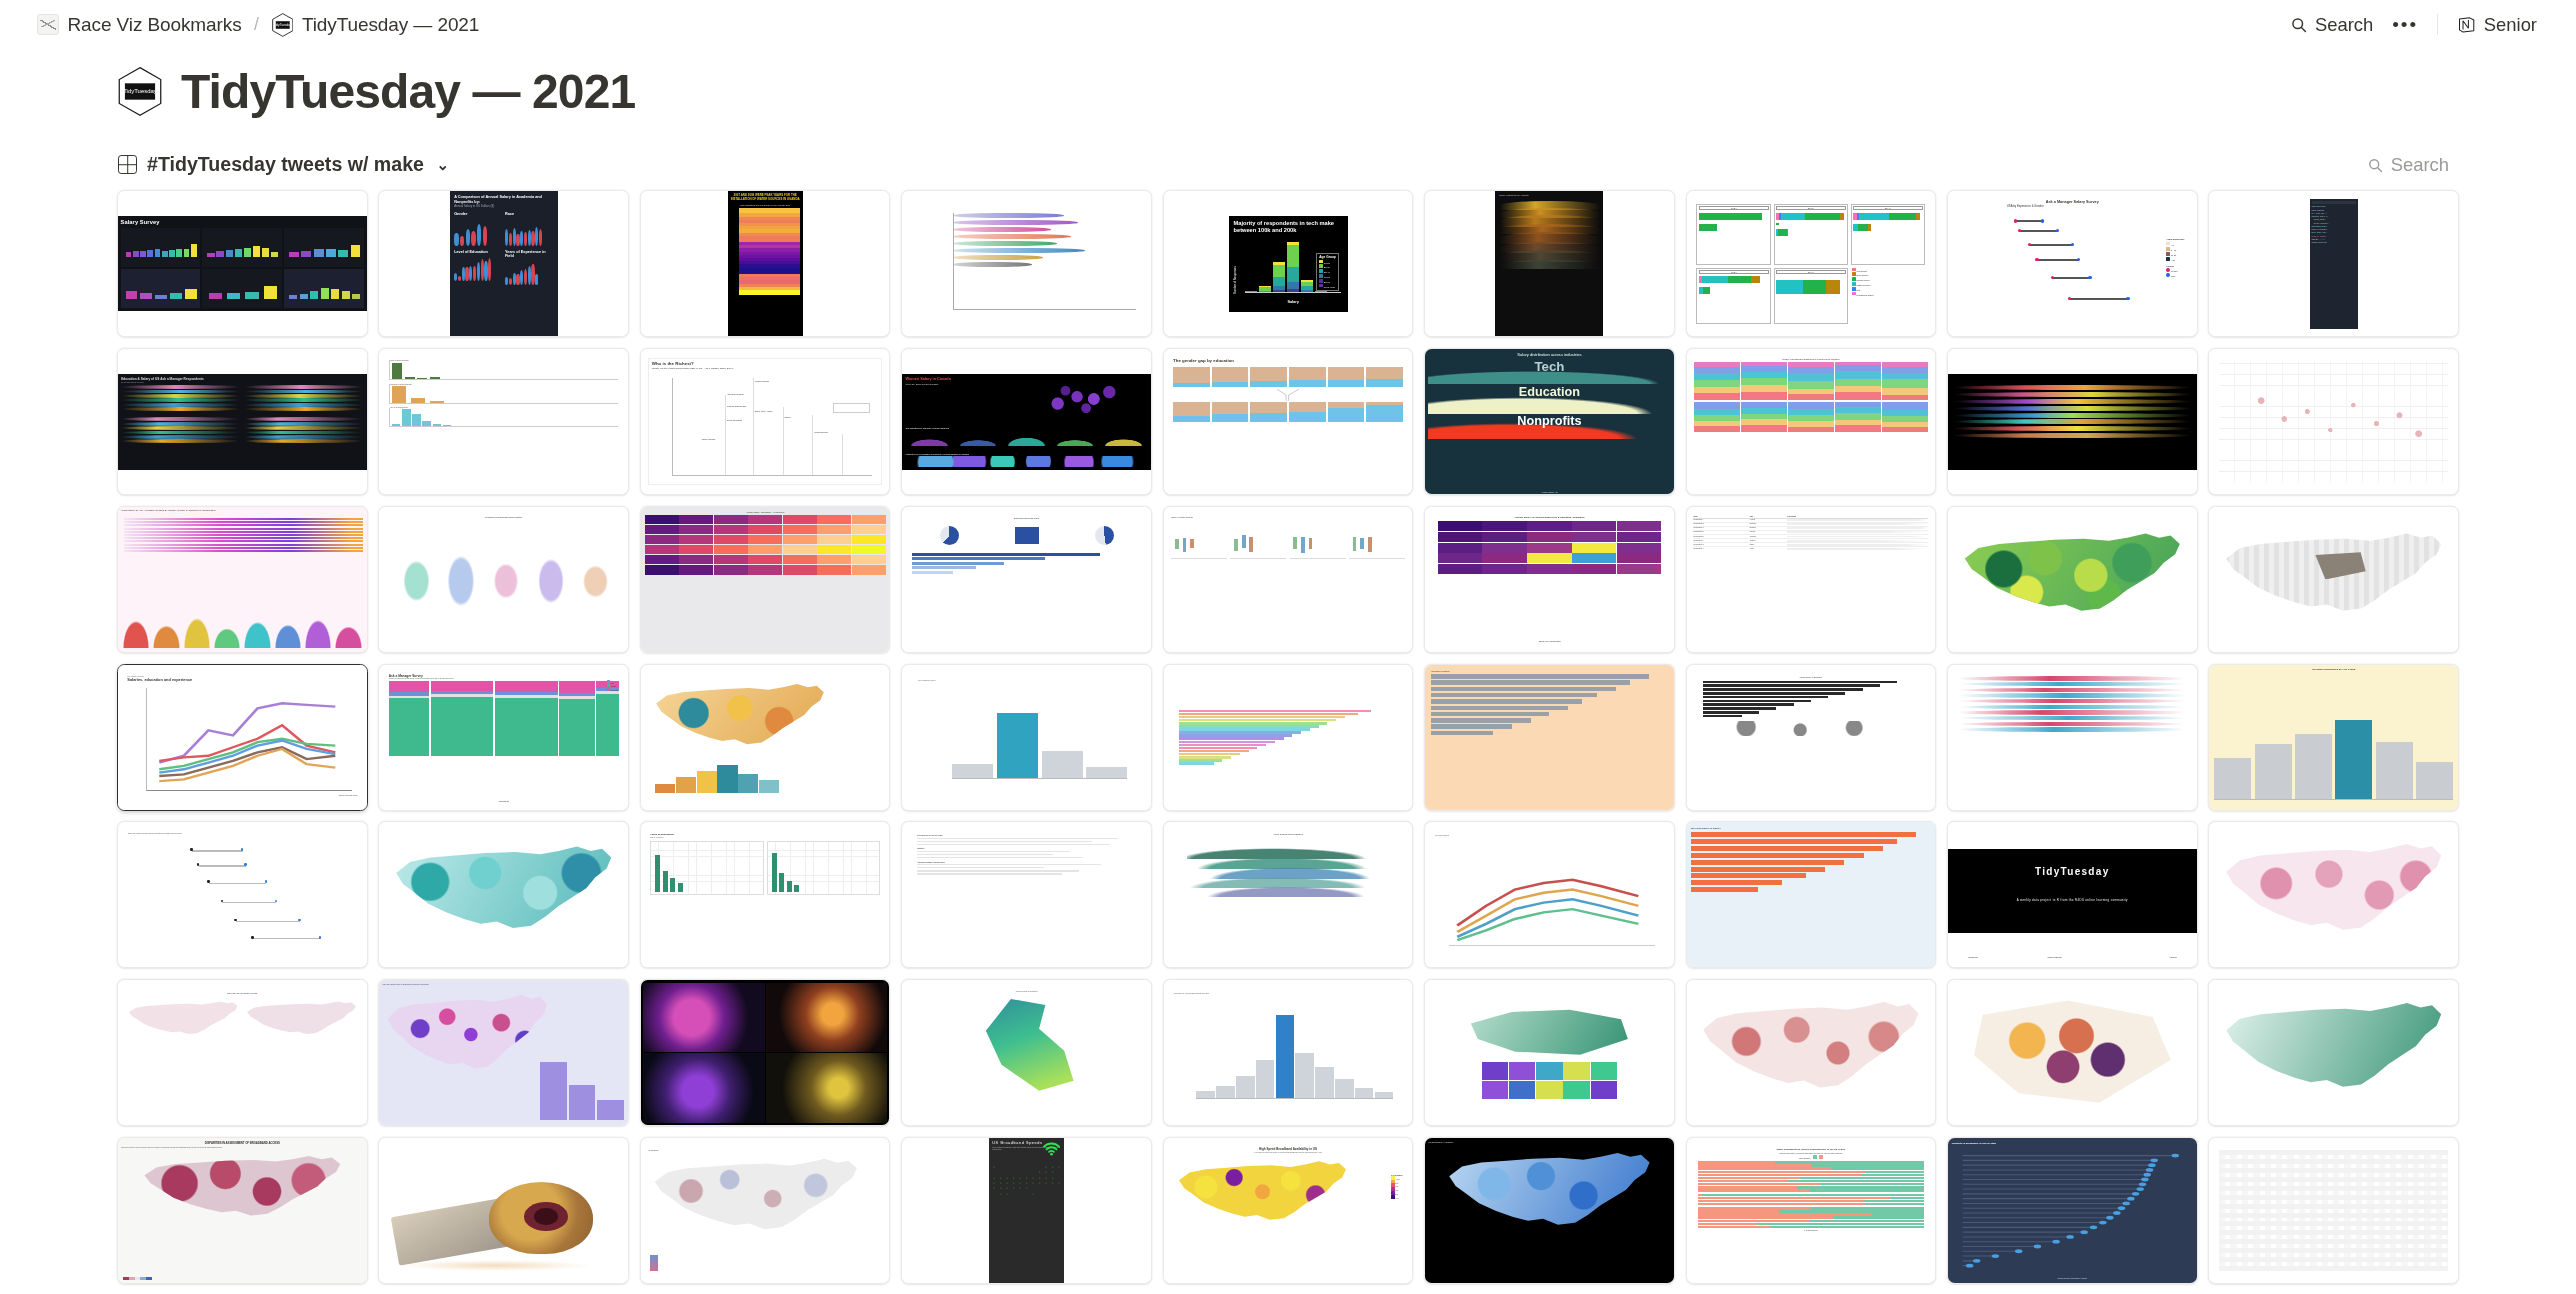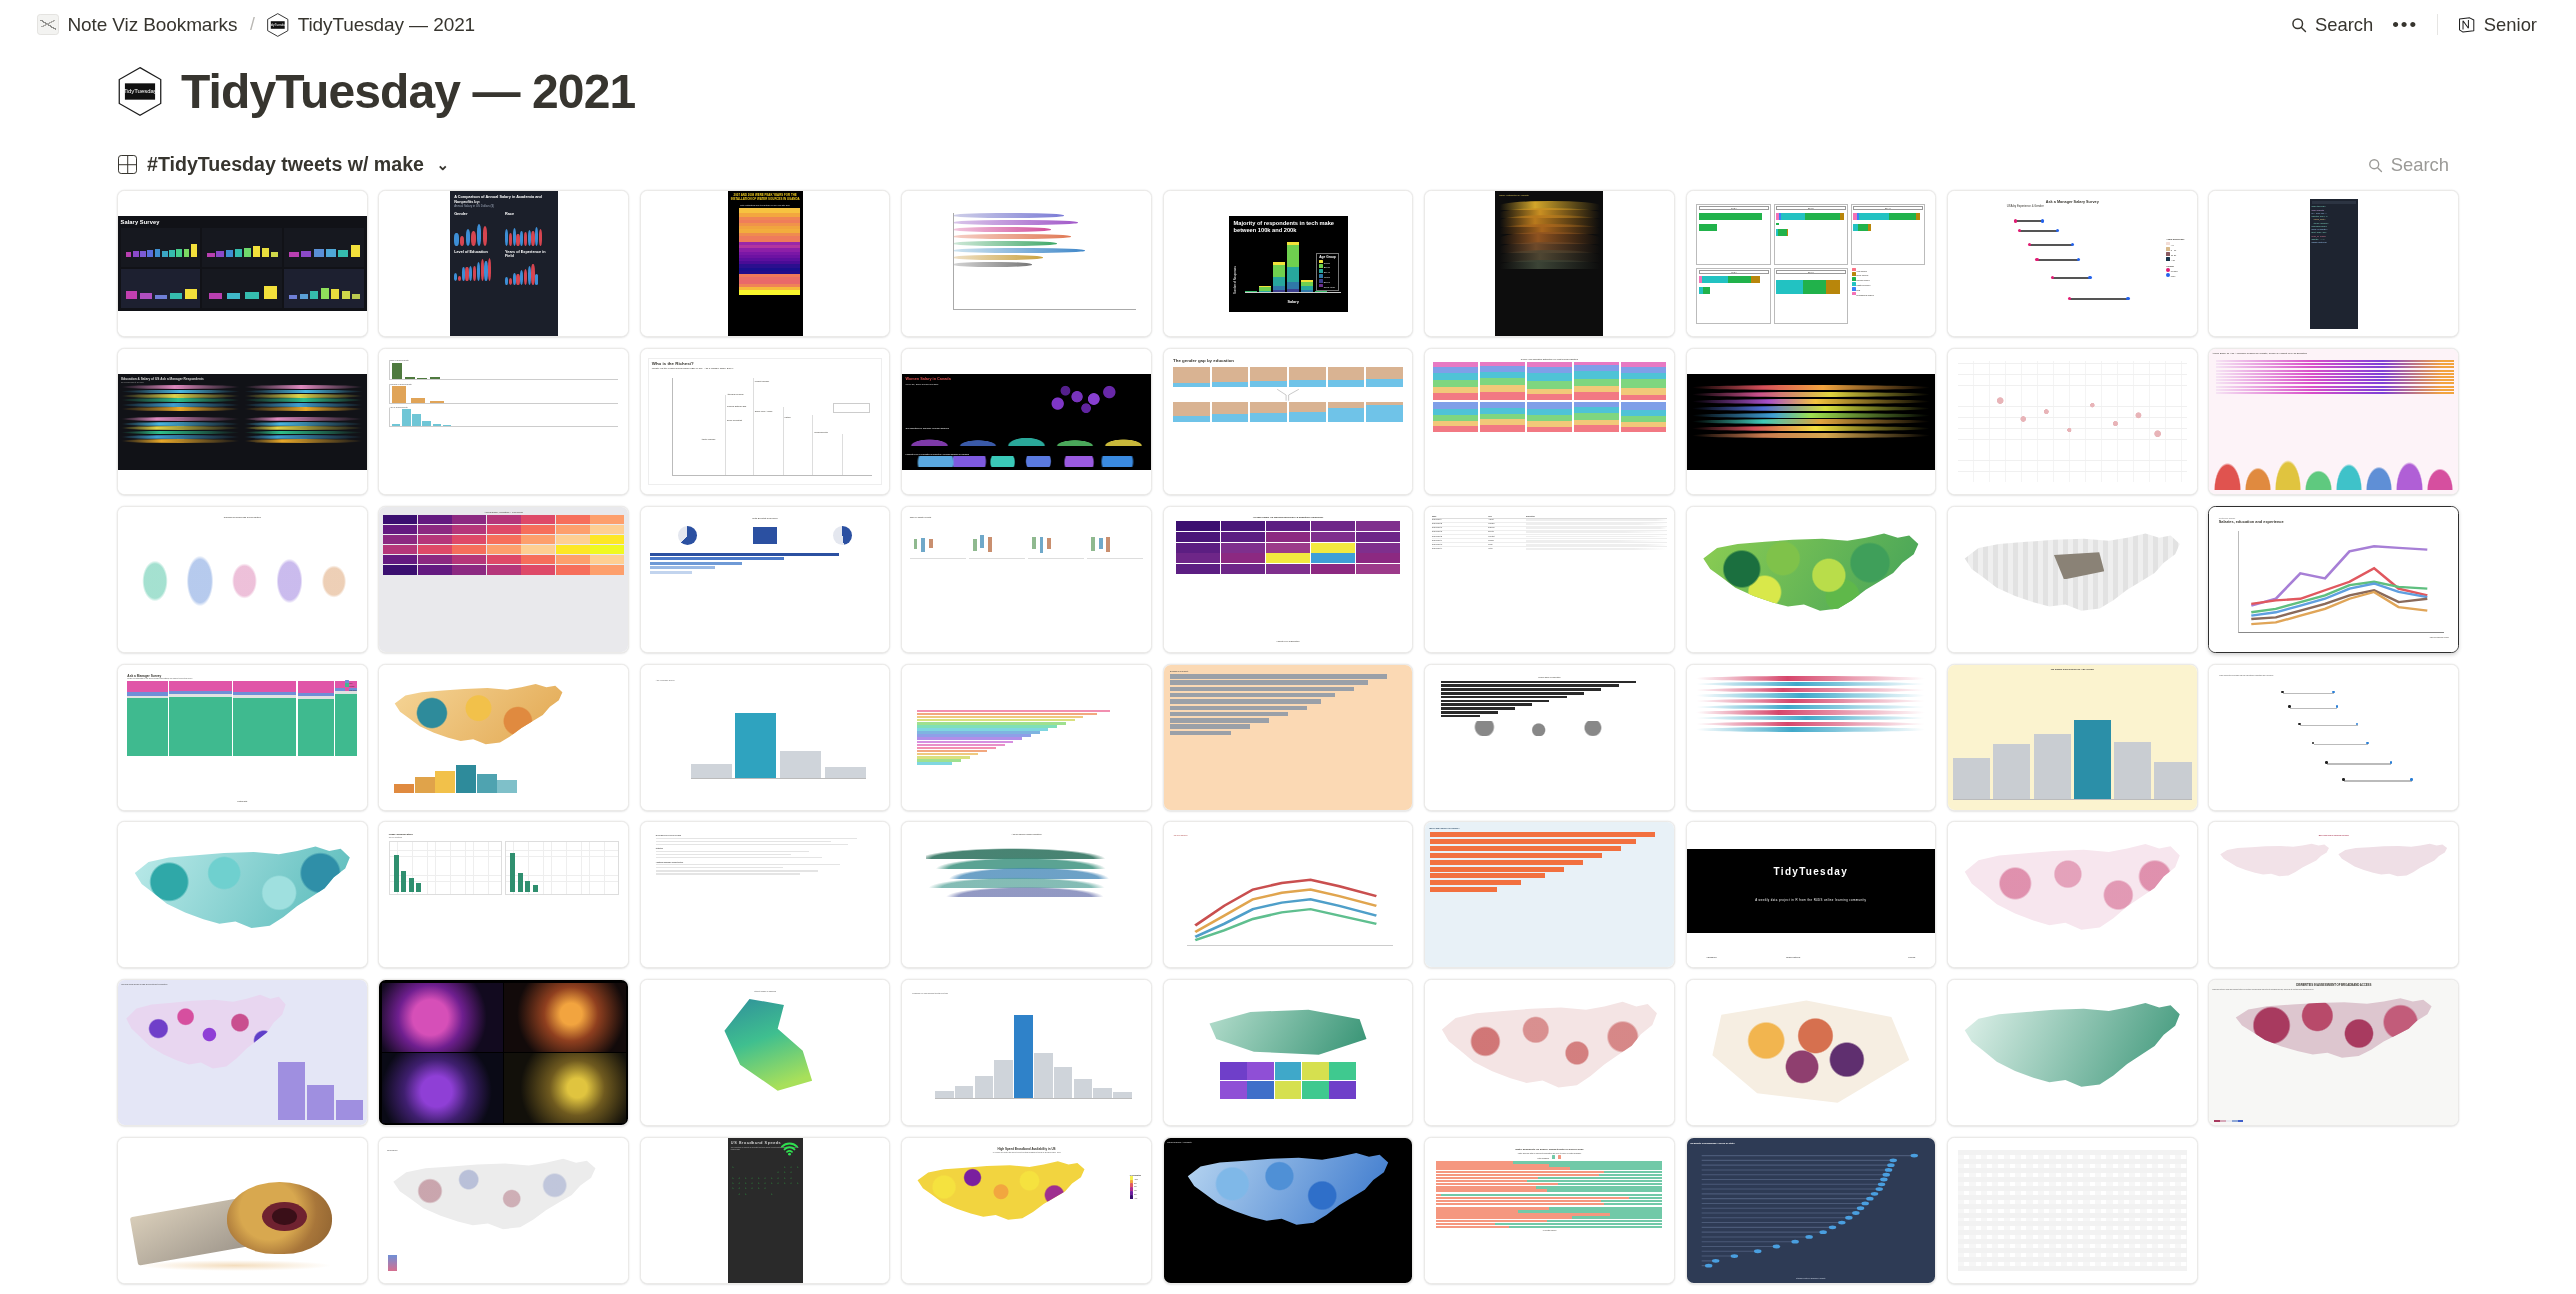--- a/index.html
+++ b/index.html
@@ -155,21 +155,21 @@
   .ctitle { font-weight: bold; }
   .center { text-align: center; }
 </style>
 </head>
 <body>
 
 <div class="topbar">
   <div class="breadcrumb">
     <div class="bc-item">
       <span class="glyph-chart ico"></span>
-      <span class="bc-label">Note Viz Bookmarks</span>
+      <span class="bc-label">Race Viz Bookmarks</span>
     </div>
     <span class="bc-sep">/</span>
     <div class="bc-item">
       <span class="hexlogo ico">
         <svg viewBox="0 0 34 38" width="21.5" height="24" style="font-size:30px">
           <polygon points="17,1 33,10 33,28 17,37 1,28 1,10" fill="#ffffff" stroke="#1d1d1d" stroke-width="1.4"></polygon>
           <rect x="6" y="13" width="22" height="12" fill="#111"></rect>
           <text x="17" y="21" font-size="5" fill="#fff" text-anchor="middle" font-family="Liberation Sans">TidyTuesday</text>
         </svg>
       </span>
@@ -795,20 +795,40 @@
             <div style="height:20px;background:linear-gradient(to top,#6fc3e8 0 38%,#d9b392 38%);"></div>
             <div style="height:20px;background:linear-gradient(to top,#6fc3e8 0 44%,#d9b392 44%);"></div>
             <div style="height:20px;background:linear-gradient(to top,#6fc3e8 0 50%,#d9b392 50%);"></div>
             <div style="height:20px;background:linear-gradient(to top,#6fc3e8 0 72%,#d9b392 72%);"></div>
             <div style="height:20px;background:linear-gradient(to top,#6fc3e8 0 84%,#d9b392 84%);"></div>
           </div>
         </div>
       </div>
     </div>
 
+    <div class="card">
+      <div class="thumb t-white">
+        <div style="width:100%;height:100%;background:#17313d;position:relative;color:#fff;">
+          <div class="center" style="font-size:4.1px;padding-top:2.5px;">Salary distribution across industries</div>
+          <div style="position:absolute;left:2.5px;right:2.5px;top:11.4px;height:24px;">
+            <div style="position:absolute;left:0;right:0;bottom:0;height:14px;background:radial-gradient(ellipse at 42% 100%, #3f8f89 0 60%, transparent 65%);"></div>
+            <div class="center" style="font-size:13.3px;color:#b9cfd1;font-weight:bold;position:relative;line-height:1;">Tech</div>
+          </div>
+          <div style="position:absolute;left:2.5px;right:2.5px;top:37px;height:28px;">
+            <div style="position:absolute;left:0;right:0;bottom:0;height:19px;background:radial-gradient(ellipse at 38% 100%, #eef0c8 0 55%, transparent 62%);"></div>
+            <div class="center" style="font-size:12.7px;color:#f3f5d8;font-weight:bold;position:relative;line-height:1.1;">Education</div>
+          </div>
+          <div style="position:absolute;left:2.5px;right:2.5px;top:66px;height:29px;">
+            <div style="position:absolute;left:0;right:0;bottom:5px;height:20px;background:radial-gradient(ellipse at 34% 100%, #f03b20 0 48%, transparent 56%);"></div>
+            <div class="center" style="font-size:12.7px;color:#fff;font-weight:bold;position:relative;line-height:1.1;">Nonprofits</div>
+          </div>
+          <div class="center" style="position:absolute;left:0;right:0;bottom:1.3px;font-size:2.2px;color:#cfd8d8;">Annual Salary ($)</div>
+        </div>
+      </div>
+    </div>
 
     <div class="card">
       <div class="thumb t-white">
         <div style="width:94%;height:88%;">
           <div style="font-size:2px;text-align:center;">Gender-Wise Education Distribution in 5 Most Popular Industries</div>
           <div style="display:grid;grid-template-columns:repeat(5,1fr);gap:1.3px;margin-top:1.9px;">
             <div style="height:38px;background:linear-gradient(to top,#f27983 0 18%,#f2c879 18% 34%,#7fd67f 34% 52%,#4fc3d6 52% 70%,#7f9fe8 70% 86%,#e879c3 86%);"></div>
             <div style="height:38px;background:linear-gradient(to top,#f27983 0 22%,#f2c879 22% 40%,#7fd67f 40% 58%,#4fc3d6 58% 74%,#7f9fe8 74% 90%,#e879c3 90%);"></div>
             <div style="height:38px;background:linear-gradient(to top,#f27983 0 16%,#f2c879 16% 30%,#7fd67f 30% 50%,#4fc3d6 50% 72%,#7f9fe8 72% 88%,#e879c3 88%);"></div>
             <div style="height:38px;background:linear-gradient(to top,#f27983 0 20%,#f2c879 20% 36%,#7fd67f 36% 56%,#4fc3d6 56% 76%,#7f9fe8 76% 92%,#e879c3 92%);"></div>

